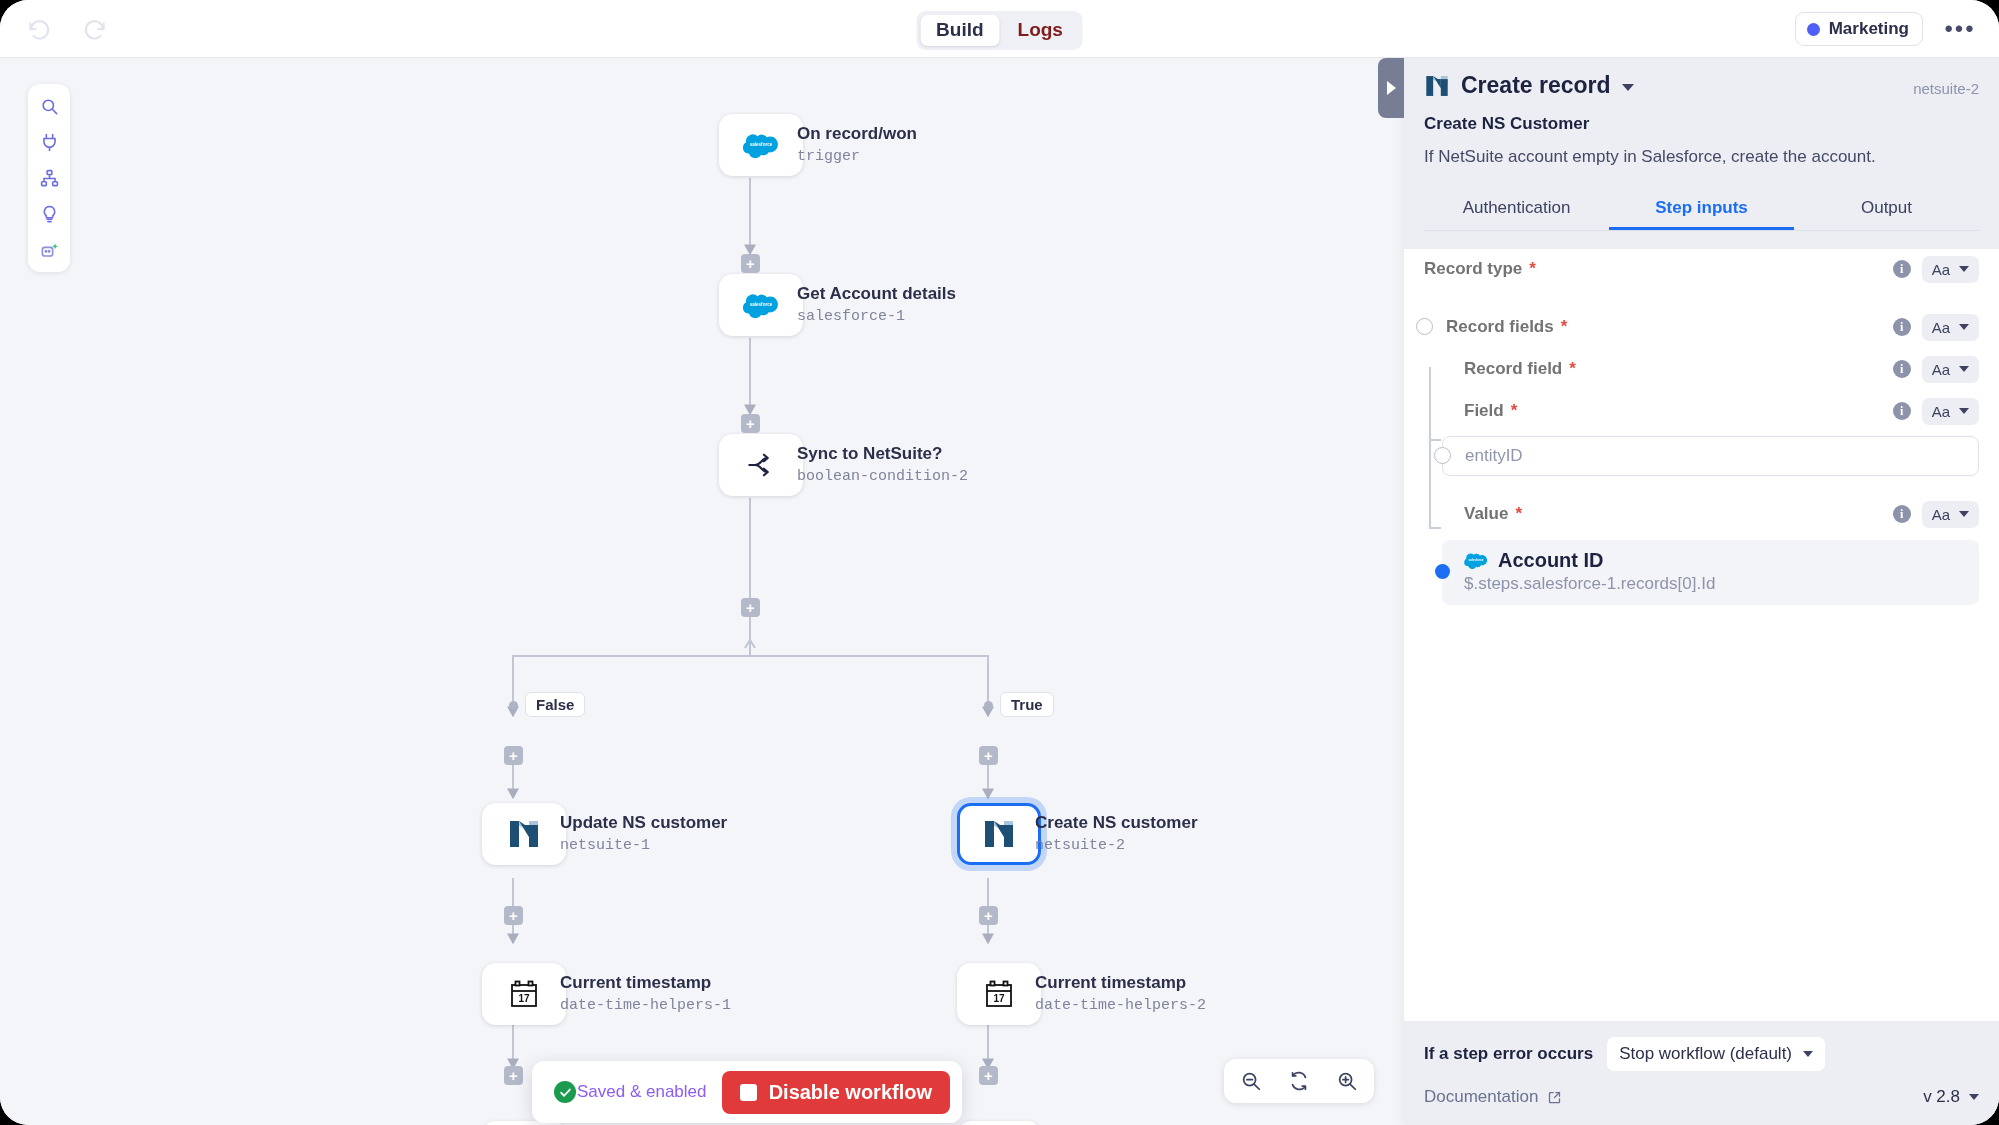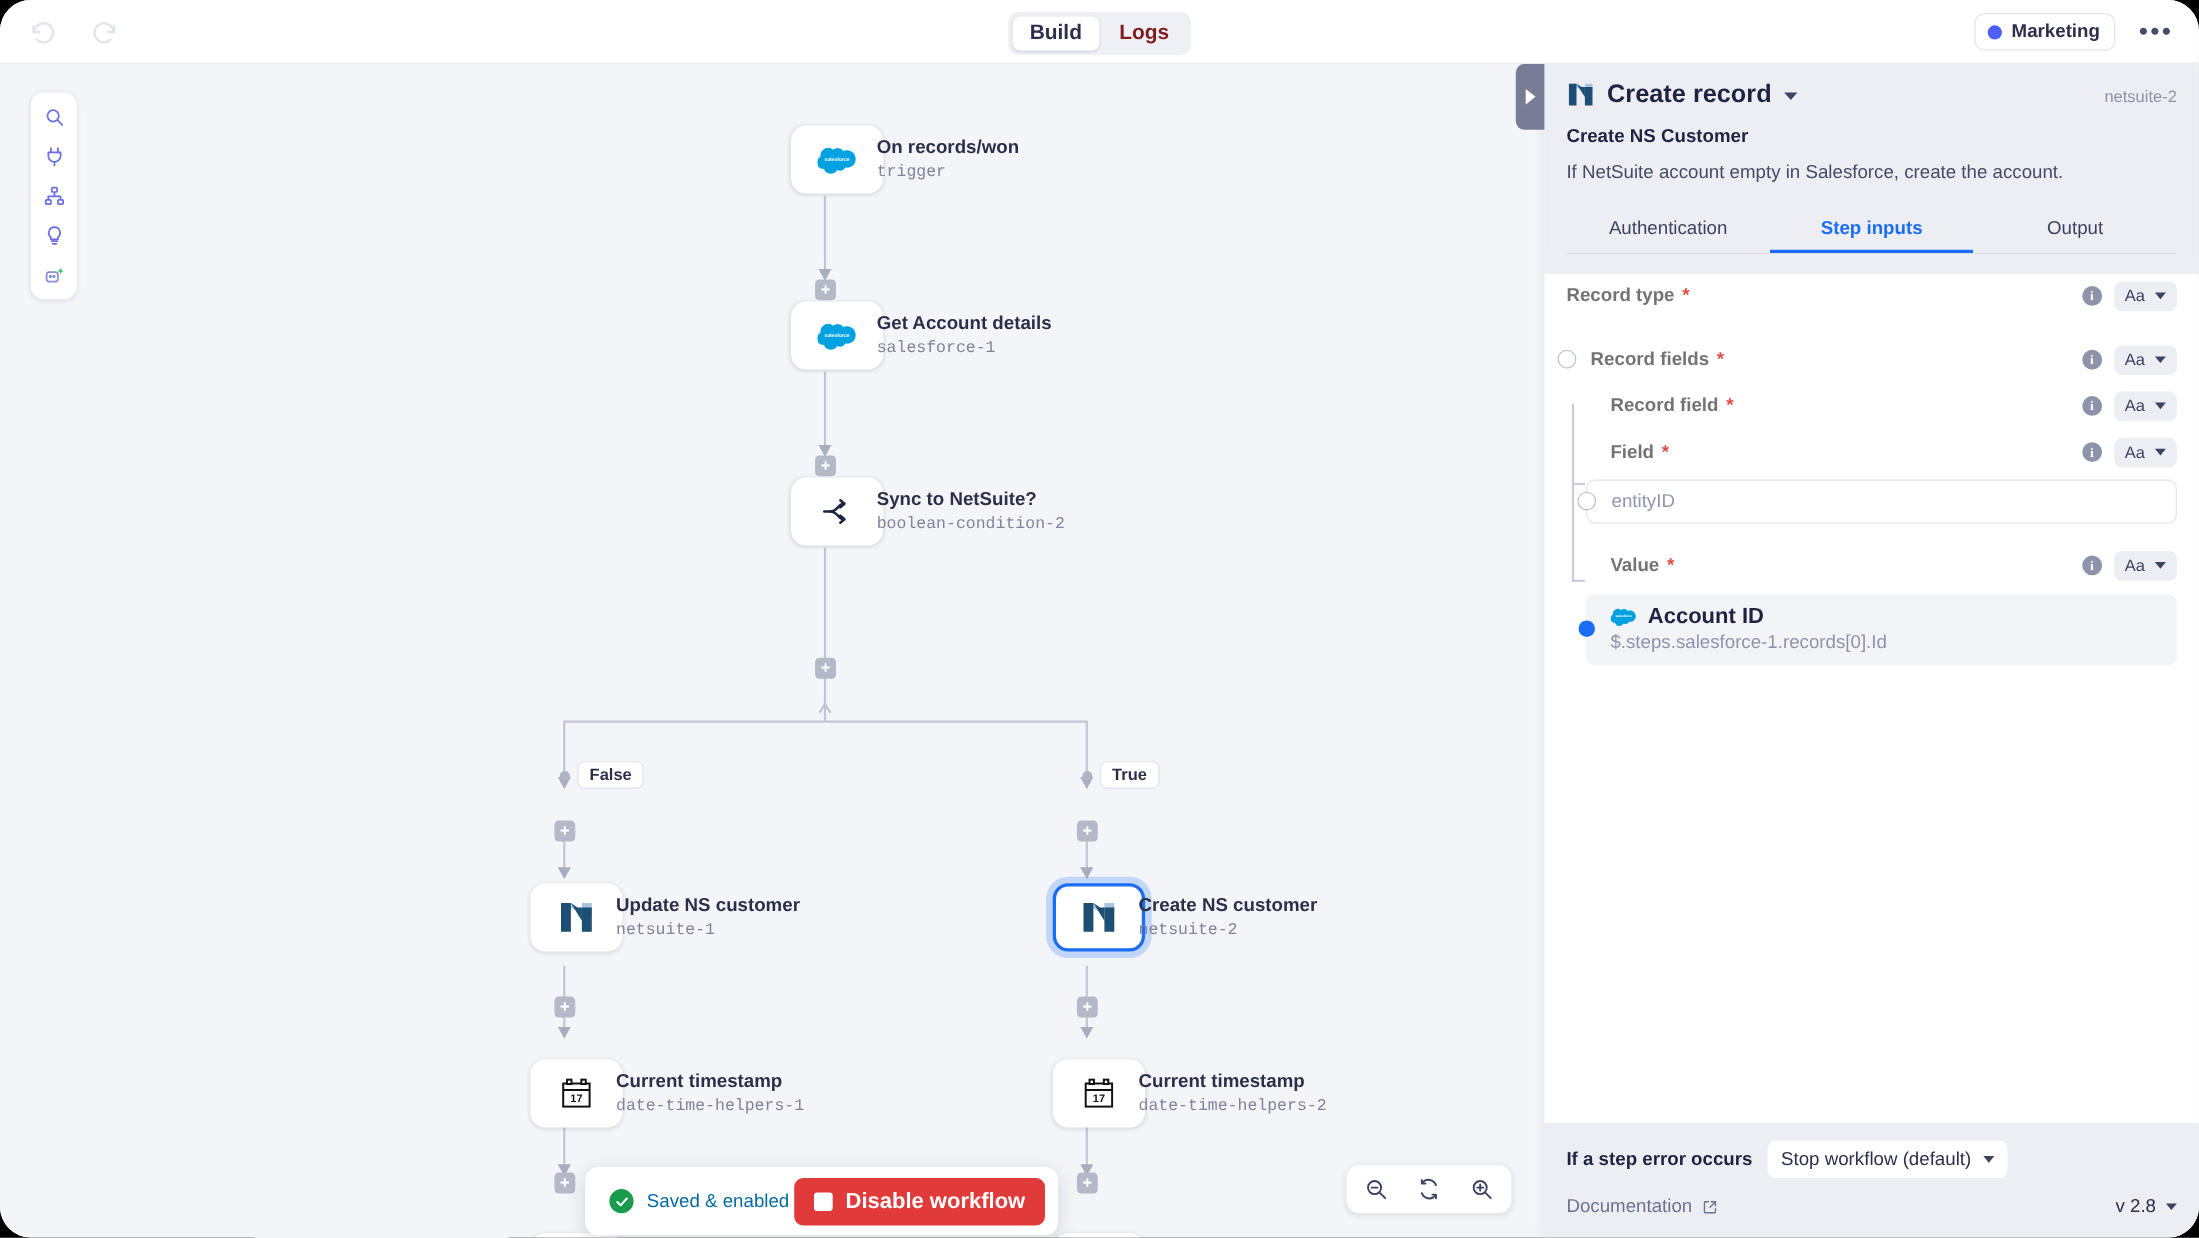--- a/index.html
+++ b/index.html
@@ -93,21 +93,21 @@
   }
   .branch-dot { position: absolute; width: 9px; height: 9px; border-radius: 50%; background: #aeb3c5; z-index: 6; }
 
   
   #toast {
     position: absolute; left: 532px; top: 1003px; width: 430px; height: 62px;
     background: #fff; border-radius: 12px; box-shadow: 0 4px 18px rgba(25,30,70,.15);
     display: flex; align-items: center; padding: 0 12px 0 22px; z-index: 30;
   }
   .toast-check { width: 22px; height: 22px; border-radius: 50%; background: #1a9b4e; display: flex; align-items: center; justify-content: center; }
-  .toast-text { font-size: 17px; color: #0369a1; margin-left: 12px; flex: 1; }
+  .toast-text { font-size: 17px; color: #8b5cf6; margin-left: 1px; flex: 1; }
   .toast-btn {
     background: #e03a3a; border-radius: 8px; color: #fff;
     font-size: 20px; font-weight: 700; padding: 10px 18px;
     display: flex; align-items: center; gap: 12px; cursor: pointer;
   }
   .toast-btn .sq { width: 17px; height: 17px; background: #fff; border-radius: 3px; }
 
   
   #zoomctl {
     position: absolute; right: 30px; bottom: 22px;
@@ -290,21 +290,21 @@
     </svg>
 
     <div class="node" style="left:719px;top:56px;">
       <div class="node-box">
         <svg width="36" height="26" viewBox="0 0 36 26">
           <path d="M14.5 4.2a6.4 6.4 0 0 1 9.4 1.1 7.7 7.7 0 0 1 3.2-.7c4.3 0 7.8 3.5 7.8 7.9s-3.5 7.9-7.8 7.9c-.5 0-1-.05-1.5-.15a5.7 5.7 0 0 1-7.5 2.4 6.6 6.6 0 0 1-12.1-1.2 6 6 0 0 1-1.3.15A6 6 0 0 1 0 15.5a6.1 6.1 0 0 1 3-5.3A6.9 6.9 0 0 1 14.5 4.2z" fill="#00a1e0"></path>
           <text x="18" y="14" font-size="4.6" fill="#fff" text-anchor="middle" font-family="Liberation Sans, sans-serif" font-weight="700">salesforce</text>
         </svg>
       </div>
       <div class="node-text">
-        <div class="node-title">On records/won</div>
+        <div class="node-title">On record/won</div>
         <div class="node-sub">trigger</div>
       </div>
     </div>
     <div class="plus" style="left:741px;top:196px;">+</div>
 
     <div class="node" style="left:719px;top:216px;">
       <div class="node-box">
         <svg width="36" height="26" viewBox="0 0 36 26">
           <path d="M14.5 4.2a6.4 6.4 0 0 1 9.4 1.1 7.7 7.7 0 0 1 3.2-.7c4.3 0 7.8 3.5 7.8 7.9s-3.5 7.9-7.8 7.9c-.5 0-1-.05-1.5-.15a5.7 5.7 0 0 1-7.5 2.4 6.6 6.6 0 0 1-12.1-1.2 6 6 0 0 1-1.3.15A6 6 0 0 1 0 15.5a6.1 6.1 0 0 1 3-5.3A6.9 6.9 0 0 1 14.5 4.2z" fill="#00a1e0"></path>
           <text x="18" y="14" font-size="4.6" fill="#fff" text-anchor="middle" font-family="Liberation Sans, sans-serif" font-weight="700">salesforce</text>

